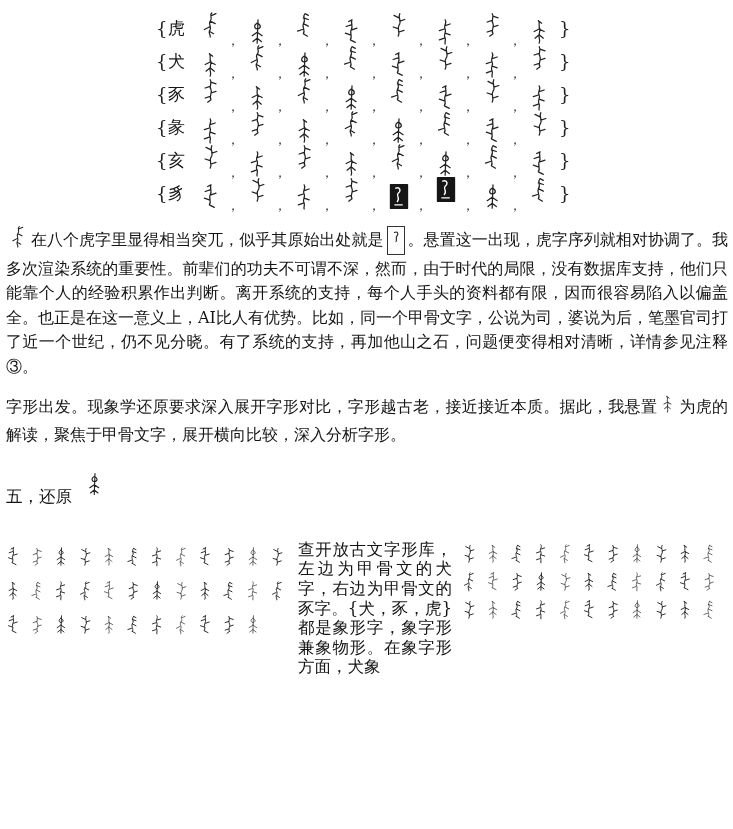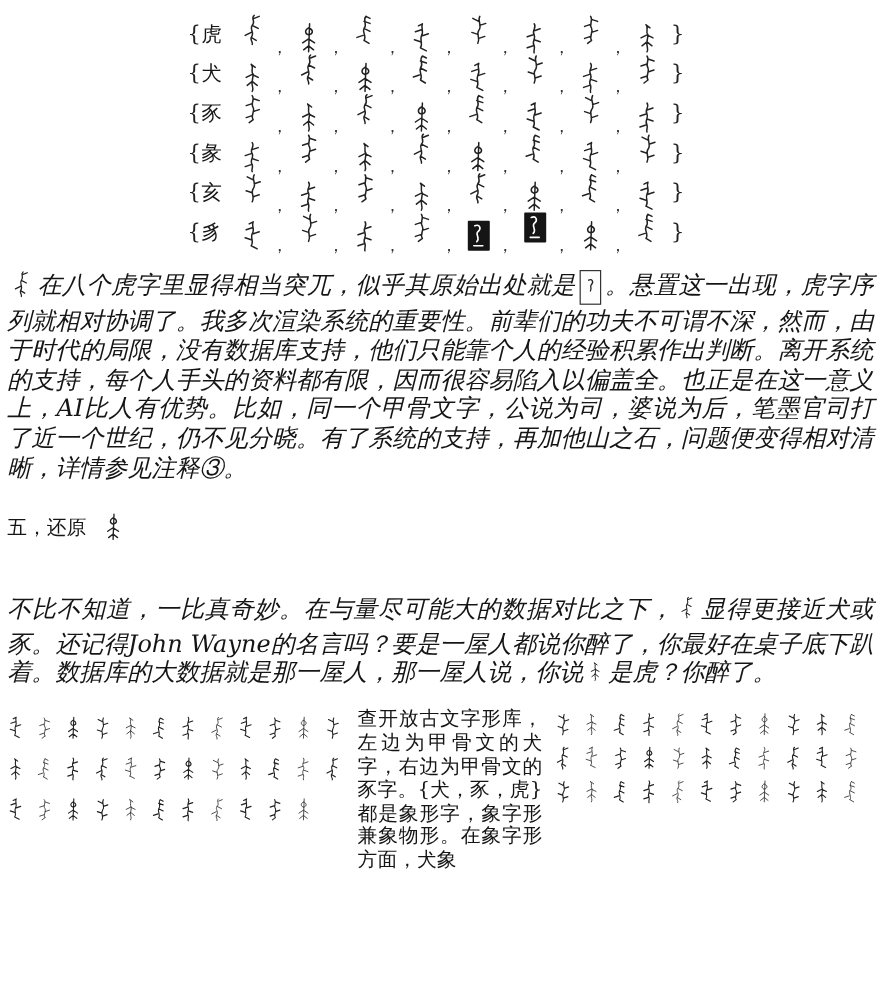--- a/index.html
+++ b/index.html
@@ -11,25 +11,25 @@
   #glyph-table{padding:12px 0 2px 150px;}
   .gt-row{display:flex;align-items:center;height:33px;font-size:17px;}
   .gt-brace{width:12px;font-size:18px;color:#222;}
   .gt-brace.close{margin-left:4px;}
   .gt-label{width:27px;letter-spacing:1px;}
   .gt-cell{width:31px;display:flex;justify-content:center;align-items:center;}
   .gt-cell.up{margin-top:-8px;} .gt-cell.dn{margin-top:6px;}
   .gt-comma{width:16px;font-size:14px;color:#333;align-self:flex-end;line-height:10px;}
 
   
-  p.body{font-size:20px;line-height:24.6px;text-align:justify;margin:12px 0;font-style:italic;}
+  p.body{font-size:16px;line-height:24.6px;text-align:justify;margin:12px 0;}
   p.p1{text-indent:0;}
   .ig{display:inline-block;vertical-align:middle;margin:0 4px;}
   .igbox{border:1px solid #333;padding:1px 2px;background:#fdfdfd;margin:0 3px;}
-  .heading{font-size:16.5px;margin:16px 0 30px 0;display:flex;align-items:center;height:46px;}
+  .heading{font-size:16.5px;margin:16px 0 30px 0;display:flex;align-items:flex-end;height:46px;}
   .heading .ht{padding-bottom:2px;}
   .heading .ig{margin-left:14px;margin-bottom:0;}
 
   
   .bottom{margin-top:14px;font-size:16.5px;line-height:19.6px;min-height:140px;}
   .grid-left{float:left;width:292px;height:140px;}
   .grid-right{float:right;width:276px;height:113px;box-sizing:border-box;padding-left:10px;}
   .bg-row{display:flex;align-items:center;}
   .grid-left .bg-row{height:34px;gap:9px;}
   .grid-right .bg-row{height:28px;gap:9px;}
@@ -361,33 +361,31 @@
       </div>
     </div>
 
   <p class="body p1"><span class="ig"><svg class="gly" width="17" height="25" viewBox="0 0 24 32" aria-hidden="true">
           <path d="M13 2 C9 5 15 8 11 12 C8 16 14 19 10 24 C9 27 12 29 11 31 M11 12 L17 15 M10 19 L4 22 M13 5 L18 3 M10 24 L15 27"></path>
         </svg></span><span>在八个虎字里显得相当突兀，似乎其原始出处就是</span><span class="ig igbox"><svg class="gly" width="12" height="16" viewBox="0 0 16 18" aria-hidden="true">
           <path d="M6 3 C10 1 12 5 9 8 C7 10 10 12 8 15"></path>
         </svg></span><span>。悬置这一出现，虎字序列就相对协调了。我多次渲染系统的重要性。前辈们的功夫不可谓不深，然而，由于时代的局限，没有数据库支持，他们只能靠个人的经验积累作出判断。离开系统的支持，每个人手头的资料都有限，因而很容易陷入以偏盖全。也正是在这一意义上，AI比人有优势。比如，同一个甲骨文字，公说为司，婆说为后，笔墨官司打了近一个世纪，仍不见分晓。有了系统的支持，再加他山之石，问题便变得相对清晰，详情参见注释③。</span></p>
 
 
+  <p class="body"><span>字形出发。现象学还原要求深入展开字形对比，字形越古老，接近接近本质。据此，我悬置</span><span class="ig"><svg class="gly" width="14" height="24" viewBox="0 0 24 32" aria-hidden="true">
+          <path d="M10 3 C13 6 9 10 12 13 L11 20 C10 24 13 27 11 30 M11 13 L5 16 M11 13 L17 16 M11 20 L6 24 M11 20 L16 24 M10 3 L14 6"></path>
+        </svg></span><span>为虎的解读，聚焦于甲骨文字，展开横向比较，深入分析字形。</span></p>
 
   <div class="heading">
       <span class="ht">五，还原</span>
       <span class="ig"><svg class="gly" width="18" height="44" viewBox="0 0 24 32" aria-hidden="true">
           <path d="M12 2 L11 30 M11 6 C7 8 7 12 11 13 M11 6 C16 8 16 12 11 13 M11 17 L5 21 M11 17 L17 21 M11 24 L6 28 M11 24 L16 28"></path>
         </svg></span>
     </div>
 
-  <p class="body"><span>不比不知道，一比真奇妙。在与量尽可能大的数据对比之下，</span><span class="ig"><svg class="gly" width="14" height="24" viewBox="0 0 24 32" aria-hidden="true">
-          <path d="M13 2 C9 5 15 8 11 12 C8 16 14 19 10 24 C9 27 12 29 11 31 M11 12 L17 15 M10 19 L4 22 M13 5 L18 3 M10 24 L15 27"></path>
-        </svg></span><span>显得更接近犬或豕。还记得John Wayne的名言吗？要是一屋人都说你醉了，你最好在桌子底下趴着。数据库的大数据就是那一屋人，那一屋人说，你说</span><span class="ig"><svg class="gly" width="13" height="21" viewBox="0 0 24 32" aria-hidden="true">
-          <path d="M10 3 C13 6 9 10 12 13 L11 20 C10 24 13 27 11 30 M11 13 L5 16 M11 13 L17 16 M11 20 L6 24 M11 20 L16 24 M10 3 L14 6"></path>
-        </svg></span><span>是虎？你醉了。</span></p>
 
   <div class="bottom">
     <div class="grid-left" id="grid-left">
         <div class="bg-row">
           <span class="bg-cell">
             <svg class="gly" width="15" height="21" viewBox="0 0 24 32" aria-hidden="true">
               <path d="M12 2 C10 6 14 10 11 14 C9 18 13 22 10 26 M11 8 L5 10 M12 14 L18 12 M10 20 L4 18 M10 26 L16 29 M12 2 L8 4"></path>
             </svg>
           </span>
           <span class="bg-cell">

